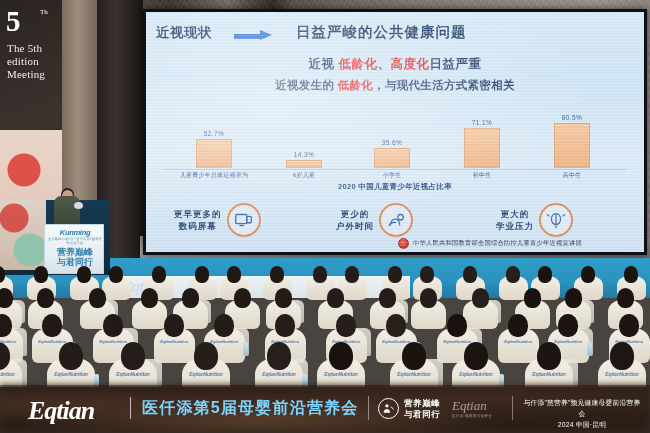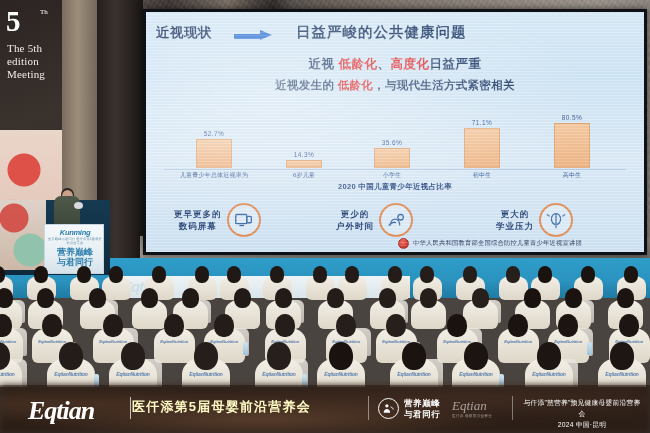--- a/index.html
+++ b/index.html
@@ -265,21 +265,21 @@
     position:absolute; left:0; top:385px; width:650px; height:48px;
     background:rgba(25,15,10,.42);
   }
   .bn-logo {
     position:absolute; left:28px; top:396px; color:#fff;
     font-family:"Liberation Serif","DejaVu Serif",serif;
     font-size:26px; font-weight:700; font-style:italic; letter-spacing:-1px;
   }
   .bn-div1 { position:absolute; left:130px; top:397px; width:1.4px; height:22px; background:rgba(255,255,255,.7); }
   .bn-cn {
-    position:absolute; left:132px; top:398px; color:#fef9c3; font-size:13px; font-weight:700;
+    position:absolute; left:142px; top:398px; color:#7dd3fc; font-size:16px; font-weight:700;
     letter-spacing:1.2px;
   }
   .bn-div2 { position:absolute; left:368px; top:396px; width:1.2px; height:24px; background:rgba(255,255,255,.45); }
   .bn-circ {
     position:absolute; left:378px; top:398px; width:21px; height:21px; border-radius:50%;
     border:1.4px solid #fff; display:flex; align-items:center; justify-content:center;
   }
   .bn-slogan {
     position:absolute; left:404px; top:398px; color:#fff; font-size:8.5px; line-height:11px;
     font-weight:700; letter-spacing:.6px;

